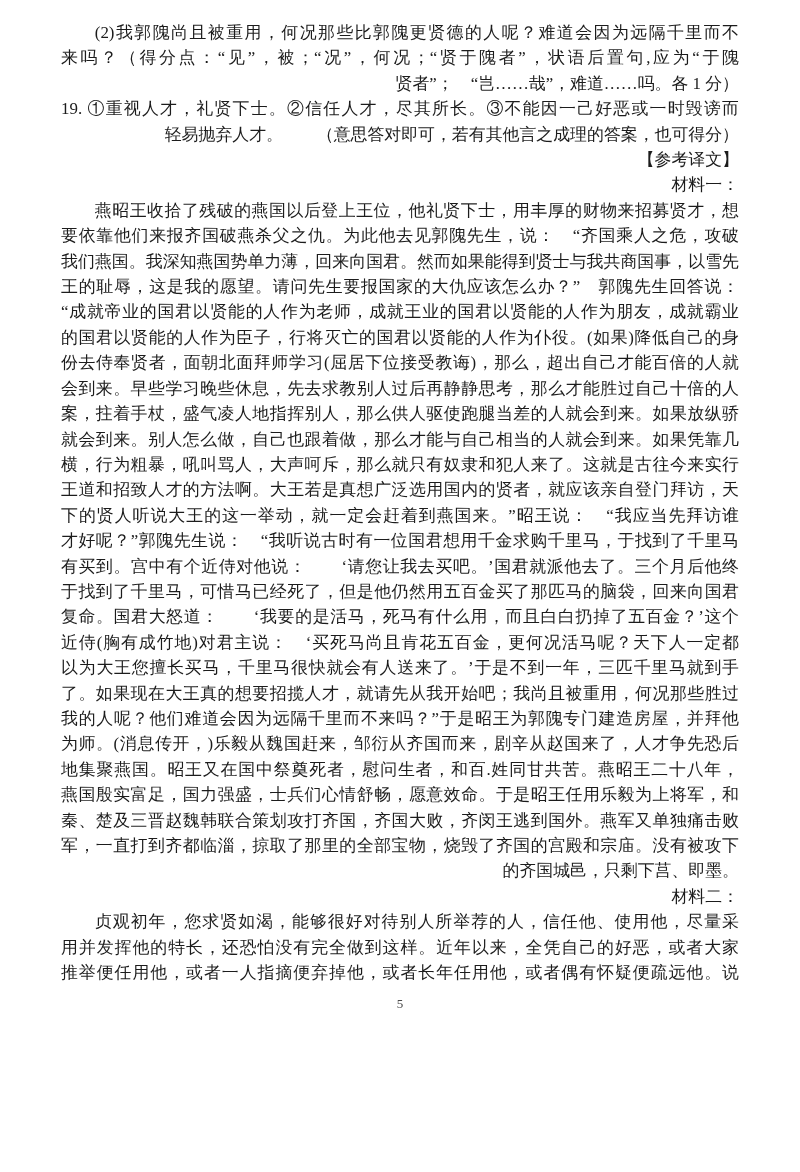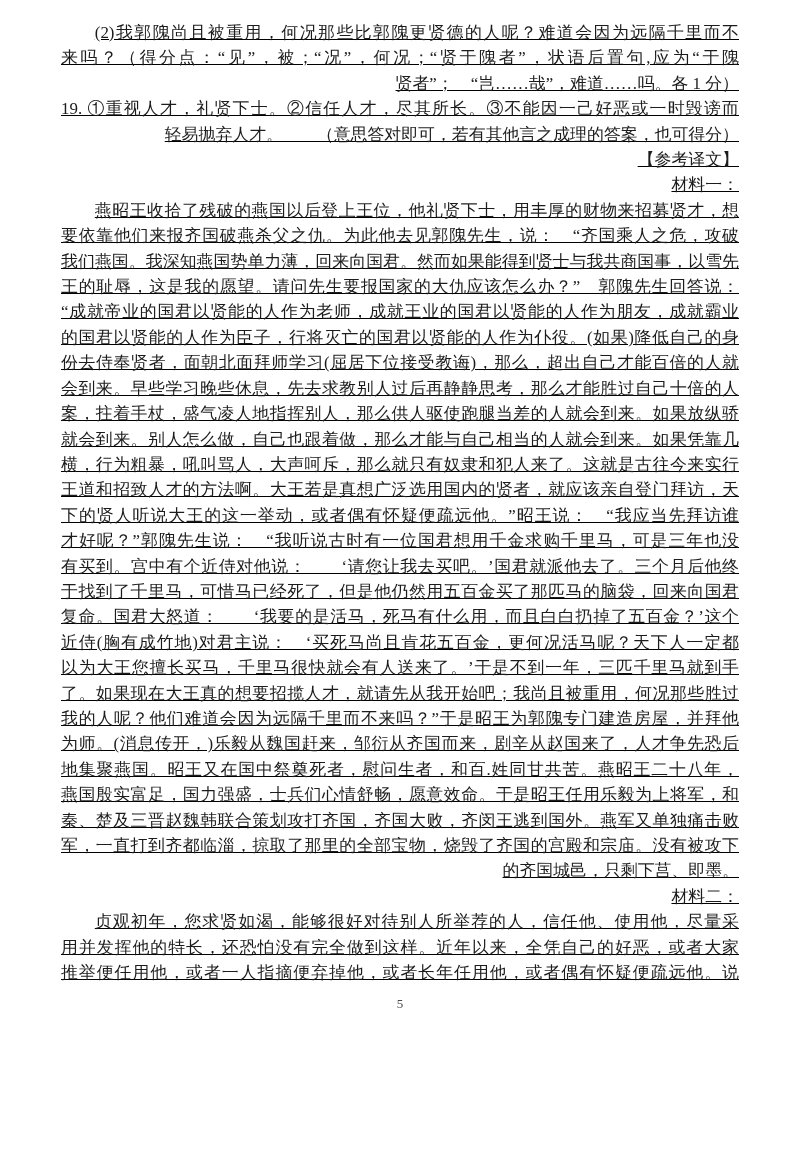--- a/index.html
+++ b/index.html
@@ -13,21 +13,20 @@
     height: 1172px;
     background: #ffffff;
     overflow: hidden;
     font-family: "Liberation Serif", "DejaVu Serif", serif;
   }
   .content {
     position: absolute;
     left: 61px;
     top: 20px;
     width: 678px;
-    text-decoration: underline;
   }
   .line {
     font-size: 16.9px;
     line-height: 25.4px;
     color: #1c1c1c;
     text-align: right;
     word-break: break-all;
   }
   .line.indent {
     text-indent: 2em;
@@ -63,22 +62,22 @@
       <div class="line j">我们燕国。我深知燕国势单力薄，回来向国君。然而如果能得到贤士与我共商国事，以雪先</div>
       <div class="line j">王的耻辱，这是我的愿望。请问先生要报国家的大仇应该怎么办？”　郭隗先生回答说：</div>
       <div class="line j">“成就帝业的国君以贤能的人作为老师，成就王业的国君以贤能的人作为朋友，成就霸业</div>
       <div class="line j">的国君以贤能的人作为臣子，行将灭亡的国君以贤能的人作为仆役。(如果)降低自己的身</div>
       <div class="line j">份去侍奉贤者，面朝北面拜师学习(屈居下位接受教诲)，那么，超出自己才能百倍的人就</div>
       <div class="line j">会到来。早些学习晚些休息，先去求教别人过后再静静思考，那么才能胜过自己十倍的人</div>
       <div class="line j">案，拄着手杖，盛气凌人地指挥别人，那么供人驱使跑腿当差的人就会到来。如果放纵骄</div>
       <div class="line j">就会到来。别人怎么做，自己也跟着做，那么才能与自己相当的人就会到来。如果凭靠几</div>
       <div class="line j">横，行为粗暴，吼叫骂人，大声呵斥，那么就只有奴隶和犯人来了。这就是古往今来实行</div>
       <div class="line j">王道和招致人才的方法啊。大王若是真想广泛选用国内的贤者，就应该亲自登门拜访，天</div>
-      <div class="line j">下的贤人听说大王的这一举动，或者偶有怀疑便疏远他。”昭王说：　“我应当先拜访谁</div>
-      <div class="line j">才好呢？”郭隗先生说：　“我听说古时有一位国君想用千金求购千里马，可是三年也没</div>
+      <div class="line j">下的贤人听说大王的这一举动，就一定会赶着到燕国来。”昭王说：　“我应当先拜访谁</div>
+      <div class="line j">才好呢？”郭隗先生说：　“我听说古时有一位国君想用千金求购千里马，于找到了千里马</div>
       <div class="line j">有买到。宫中有个近侍对他说：　　‘请您让我去买吧。’国君就派他去了。三个月后他终</div>
       <div class="line j">于找到了千里马，可惜马已经死了，但是他仍然用五百金买了那匹马的脑袋，回来向国君</div>
       <div class="line j">复命。国君大怒道：　　‘我要的是活马，死马有什么用，而且白白扔掉了五百金？’这个</div>
       <div class="line j">近侍(胸有成竹地)对君主说：　‘买死马尚且肯花五百金，更何况活马呢？天下人一定都</div>
       <div class="line j">以为大王您擅长买马，千里马很快就会有人送来了。’于是不到一年，三匹千里马就到手</div>
       <div class="line j">了。如果现在大王真的想要招揽人才，就请先从我开始吧；我尚且被重用，何况那些胜过</div>
       <div class="line j">我的人呢？他们难道会因为远隔千里而不来吗？”于是昭王为郭隗专门建造房屋，并拜他</div>
       <div class="line j">为师。(消息传开，)乐毅从魏国赶来，邹衍从齐国而来，剧辛从赵国来了，人才争先恐后</div>
       <div class="line j">地集聚燕国。昭王又在国中祭奠死者，慰问生者，和百.姓同甘共苦。燕昭王二十八年，</div>
       <div class="line j">燕国殷实富足，国力强盛，士兵们心情舒畅，愿意效命。于是昭王任用乐毅为上将军，和</div>

